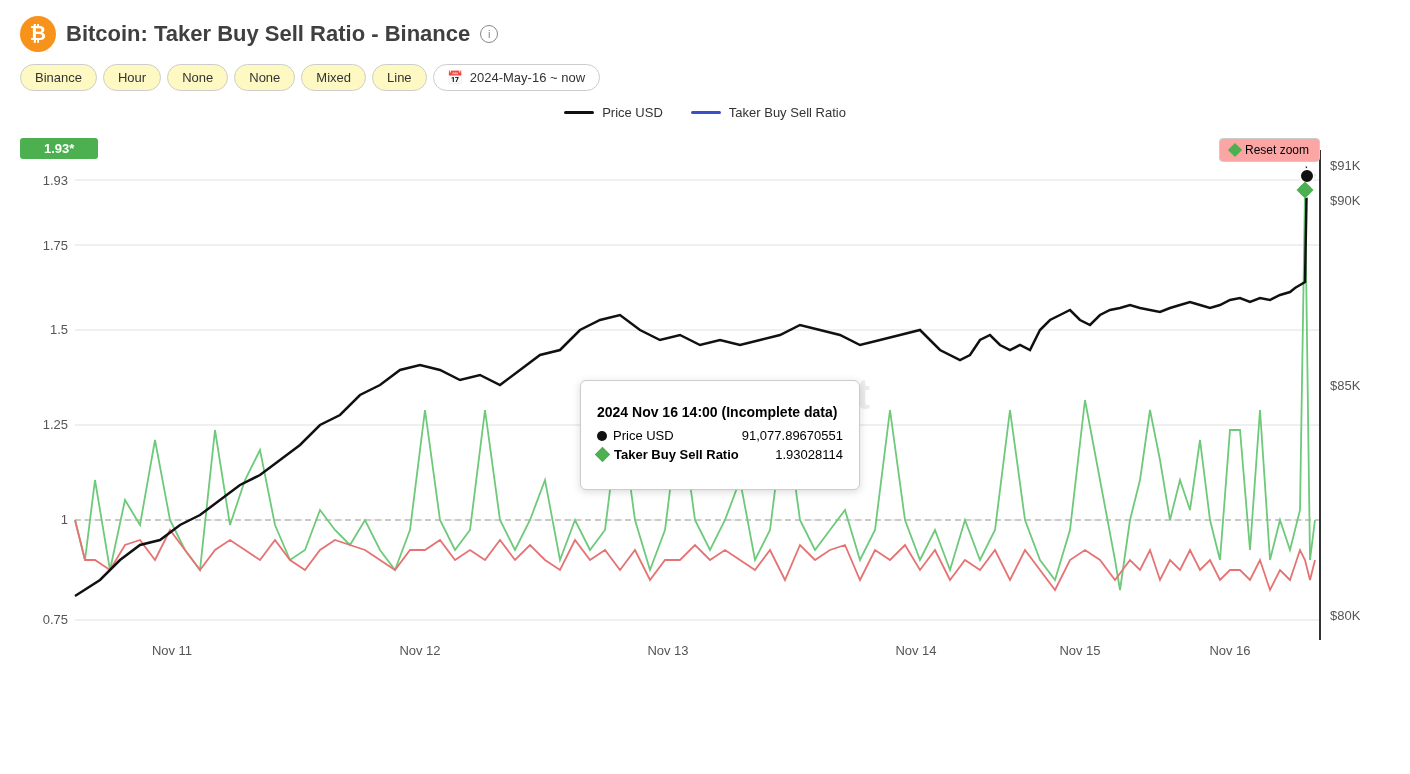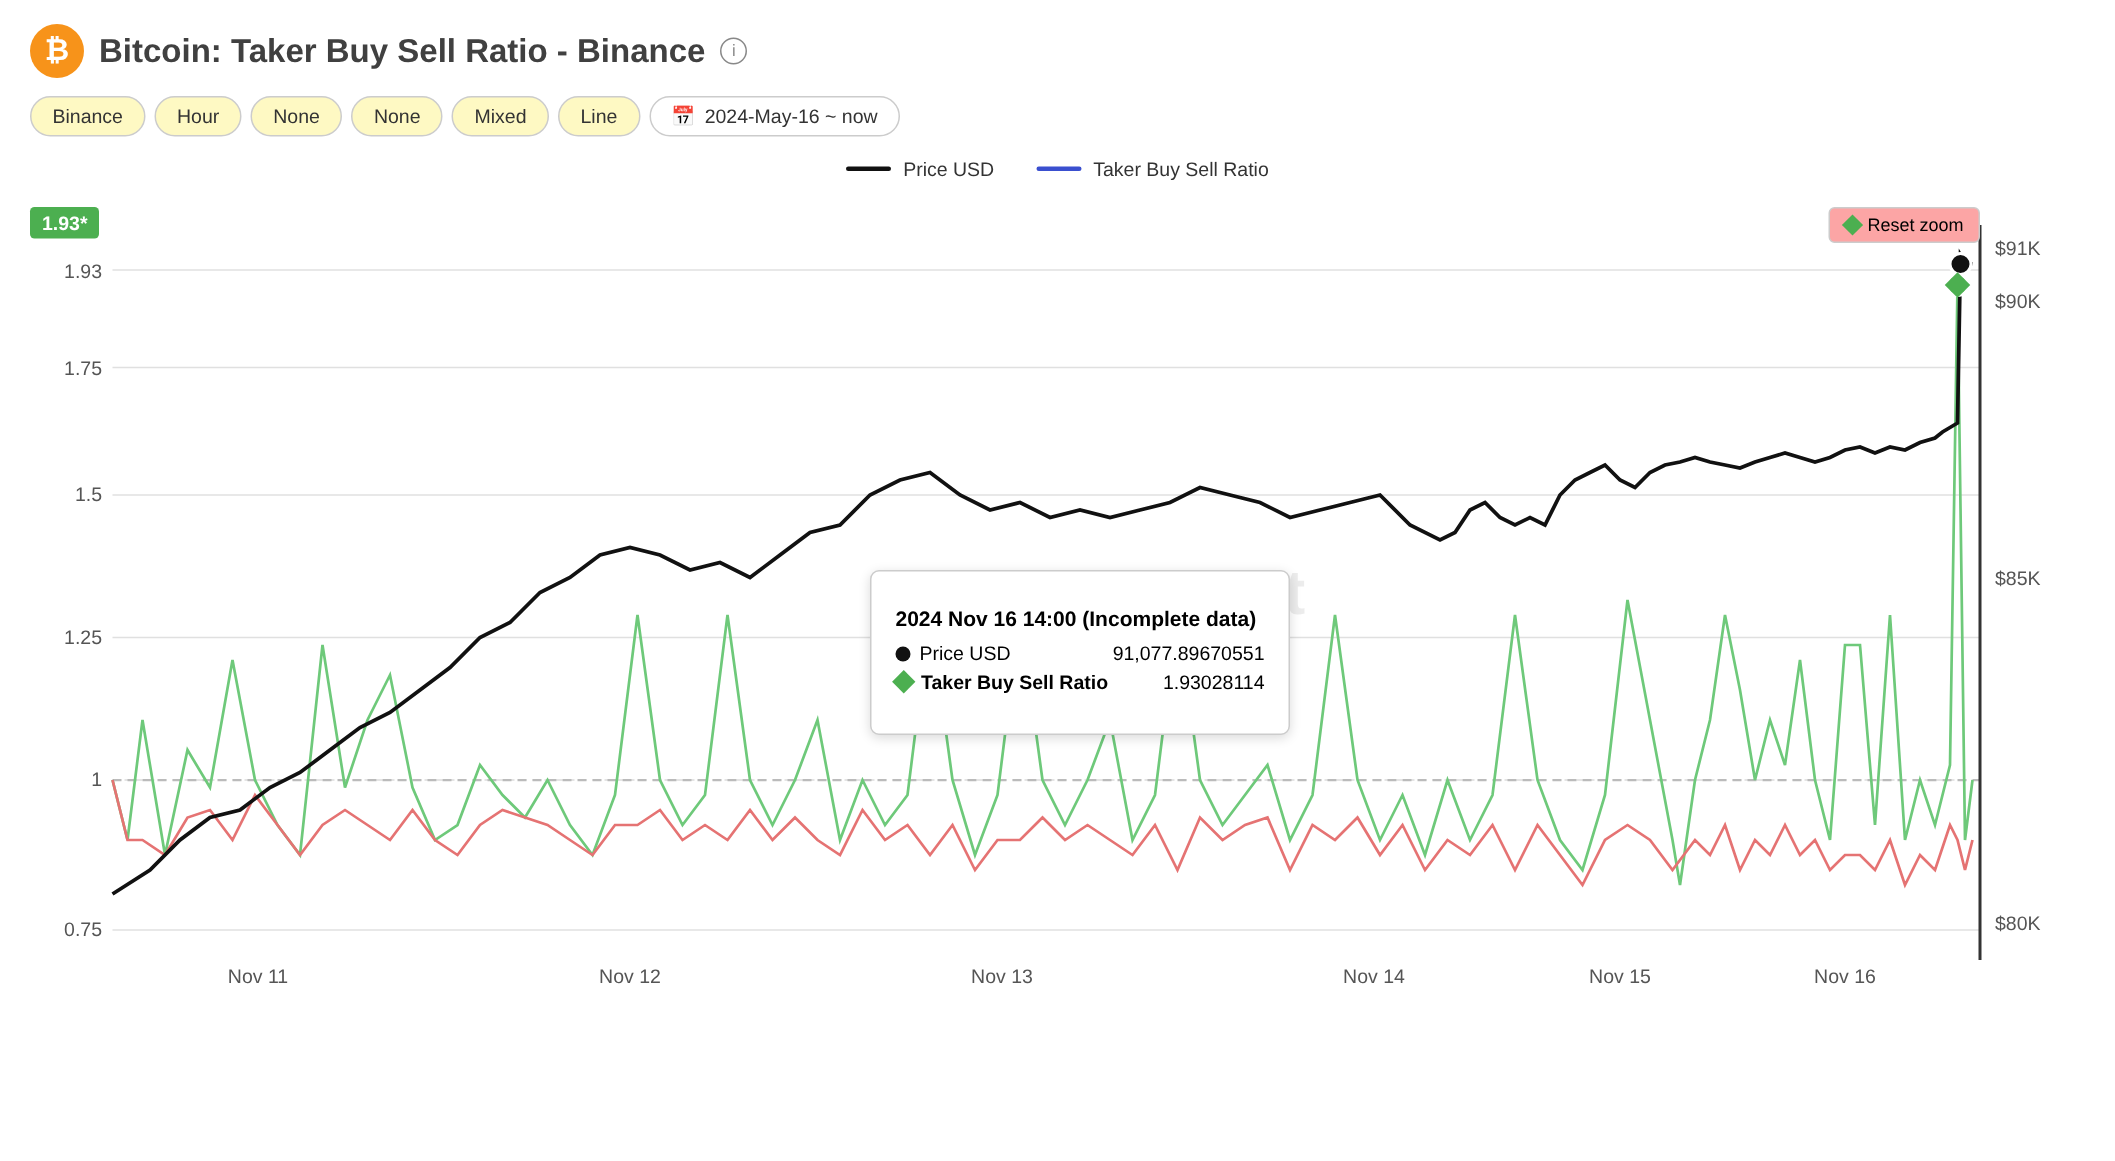--- a/index.html
+++ b/index.html
@@ -180,21 +180,21 @@
       transform: rotate(45deg);
     }
     .y-label-green {
       position: absolute;
       left: 0;
       top: 8px;
       background: #4caf50;
       color: #fff;
       font-size: 13px;
       font-weight: 700;
-      padding: 3px 8px;
+      padding: 3px 24px;
       border-radius: 3px;
     }
     .cryptoquant-watermark {
       position: absolute;
       font-size: 42px;
       font-weight: 700;
       color: rgba(200,200,200,0.35);
       top: 50%;
       left: 50%;
       transform: translate(-40%, -50%);

